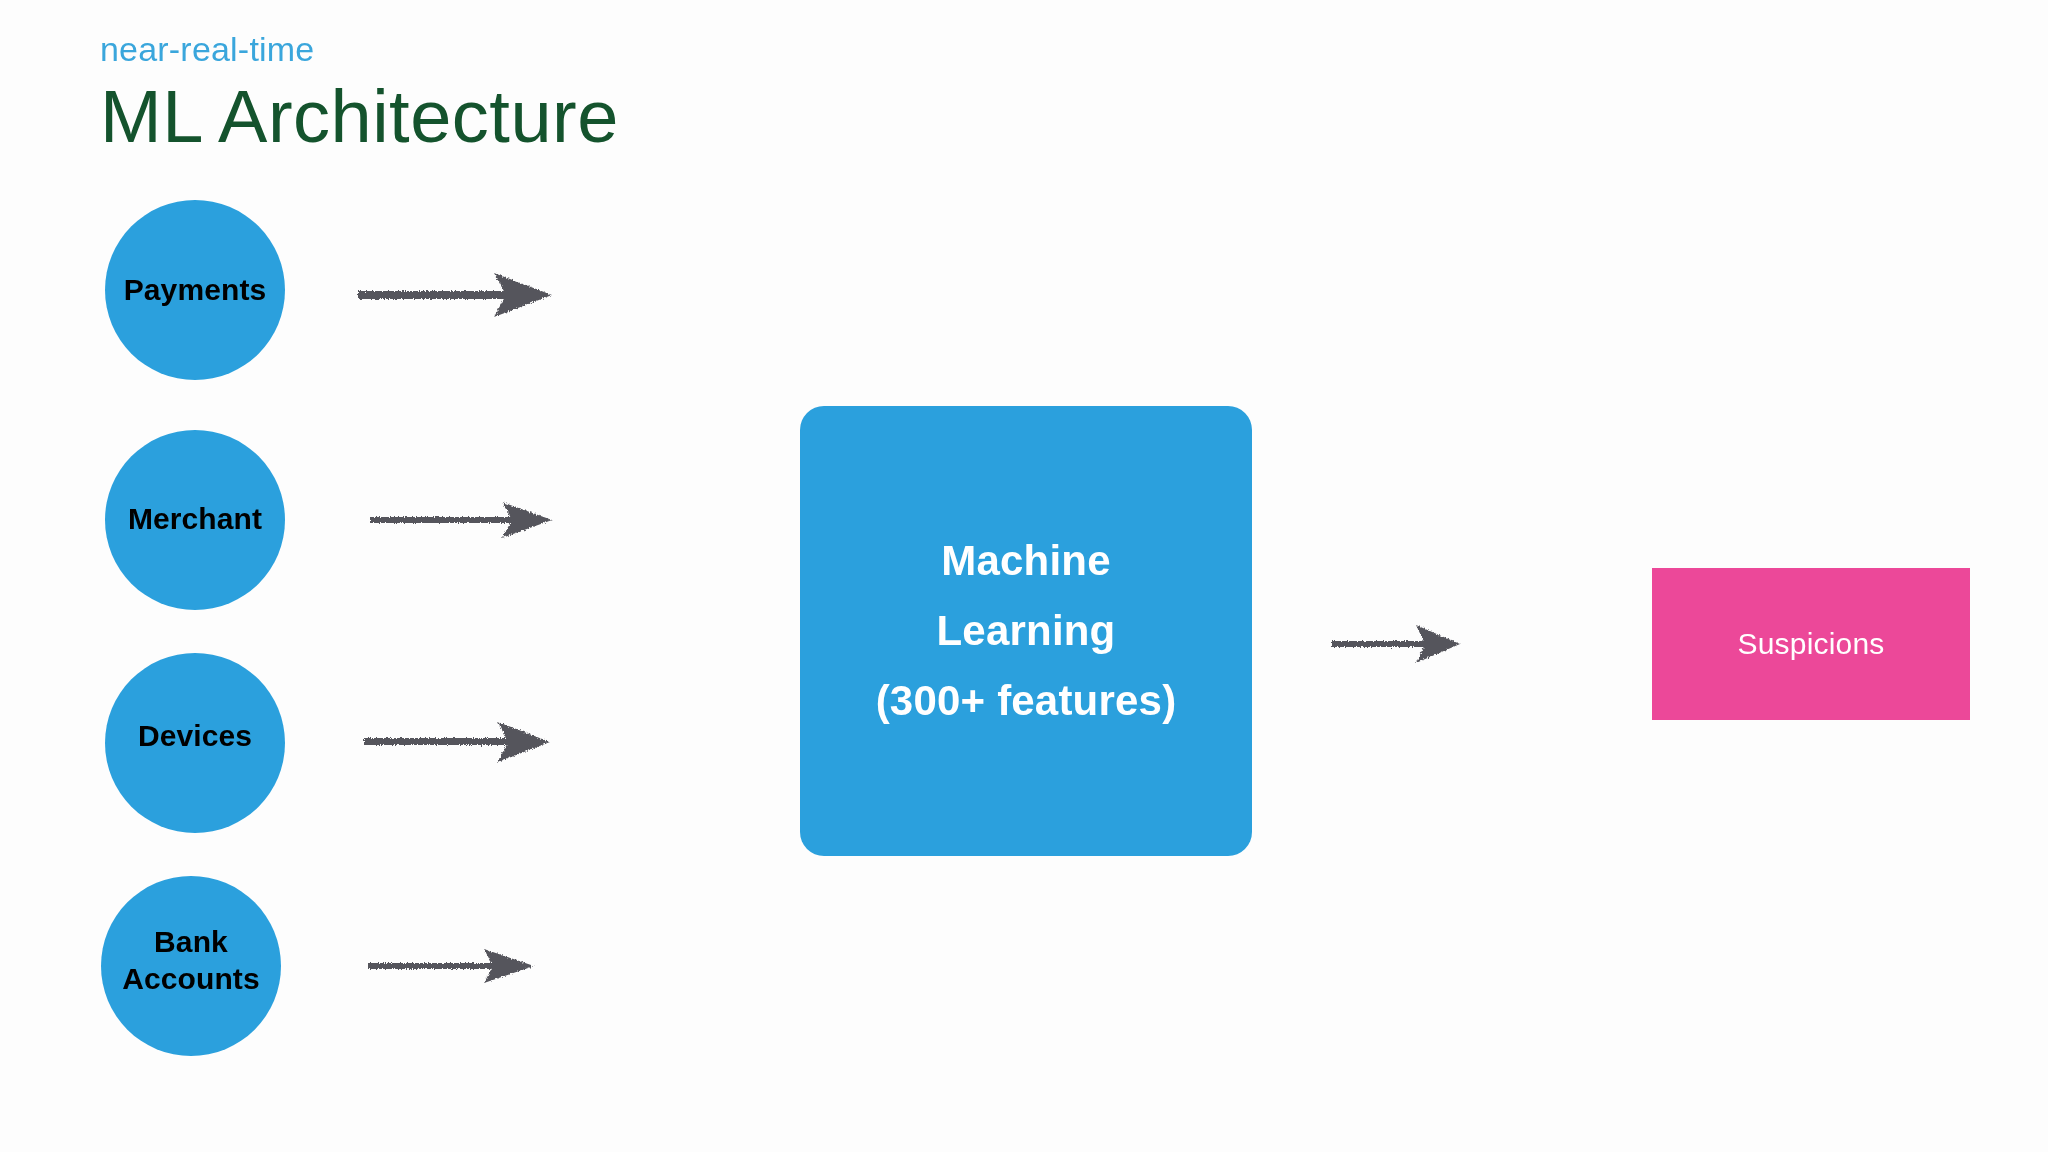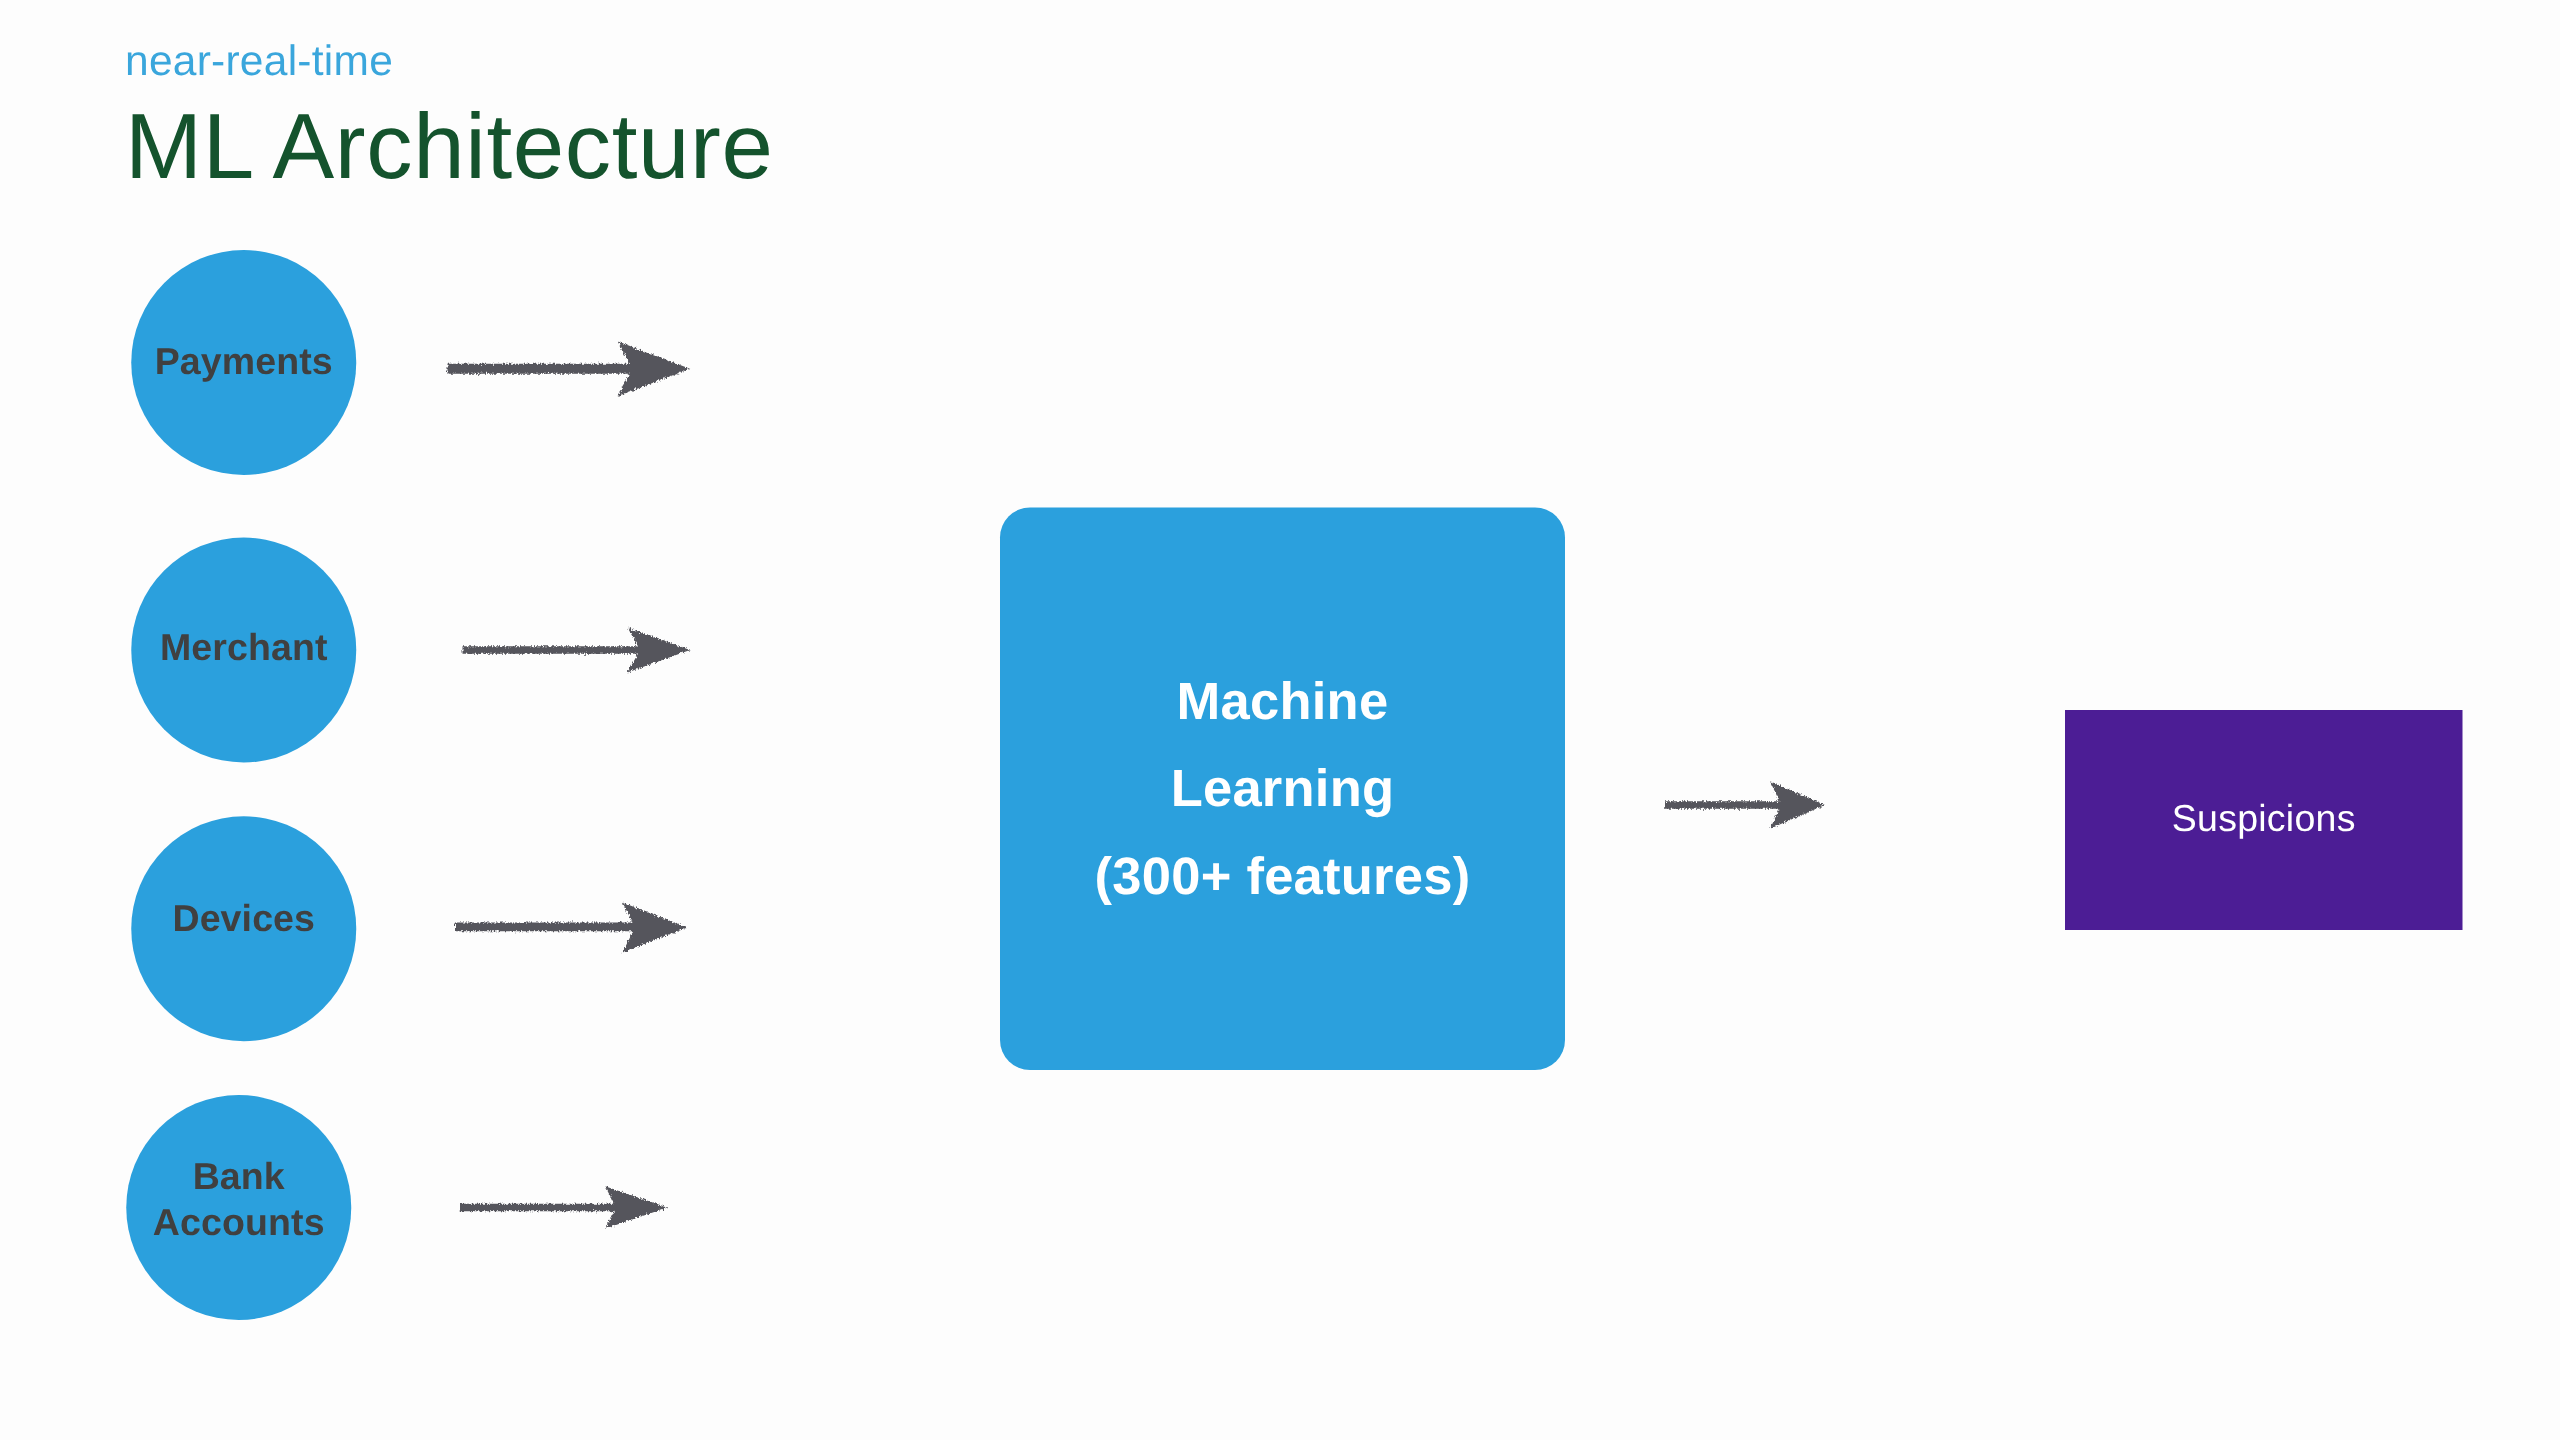--- a/index.html
+++ b/index.html
@@ -52,21 +52,21 @@
     height: 180px;
     border-radius: 50%;
     background: #2ba0dd;
     display: flex;
     align-items: center;
     justify-content: center;
     text-align: center;
     box-sizing: border-box;
   }
   .src-circle .src-label {
-    color: #404040;
+    color: #000000;
     font-size: 30px;
     font-weight: 700;
     line-height: 37px;
     letter-spacing: 0.1px;
     padding: 0 6px;
     white-space: pre-line;
   }
 
   #circle-payments  { left: 105px; top: 200px; }
   #circle-merchant  { left: 105px; top: 430px; }
@@ -114,22 +114,22 @@
     letter-spacing: 0.2px;
     white-space: pre-line;
   }
 
   
   #output-box {
     position: absolute;
     left: 1652px;
     top: 568px;
     width: 318px;
-    height: 176px;
-    background: #4c1d95;
+    height: 152px;
+    background: #ec4899;
     border-radius: 0;
     display: flex;
     align-items: center;
     justify-content: center;
   }
   #output-box-text {
     color: #ffffff;
     font-size: 30px;
     font-weight: 400;
     line-height: 38px;

